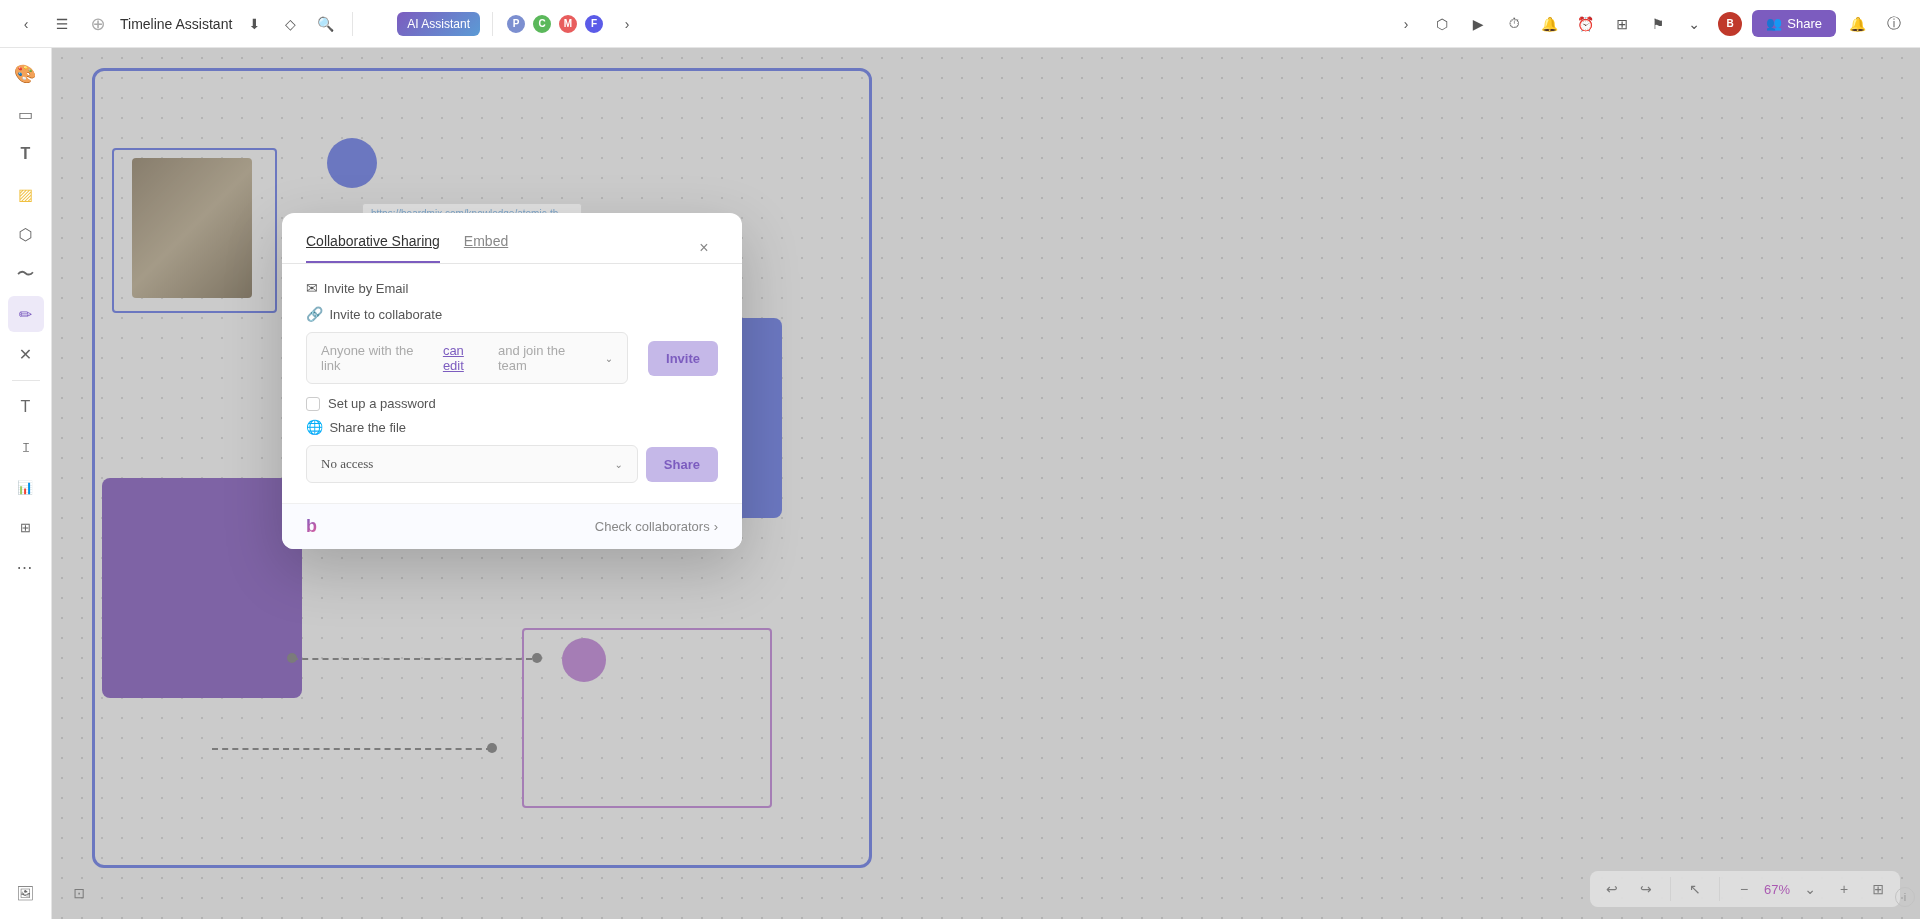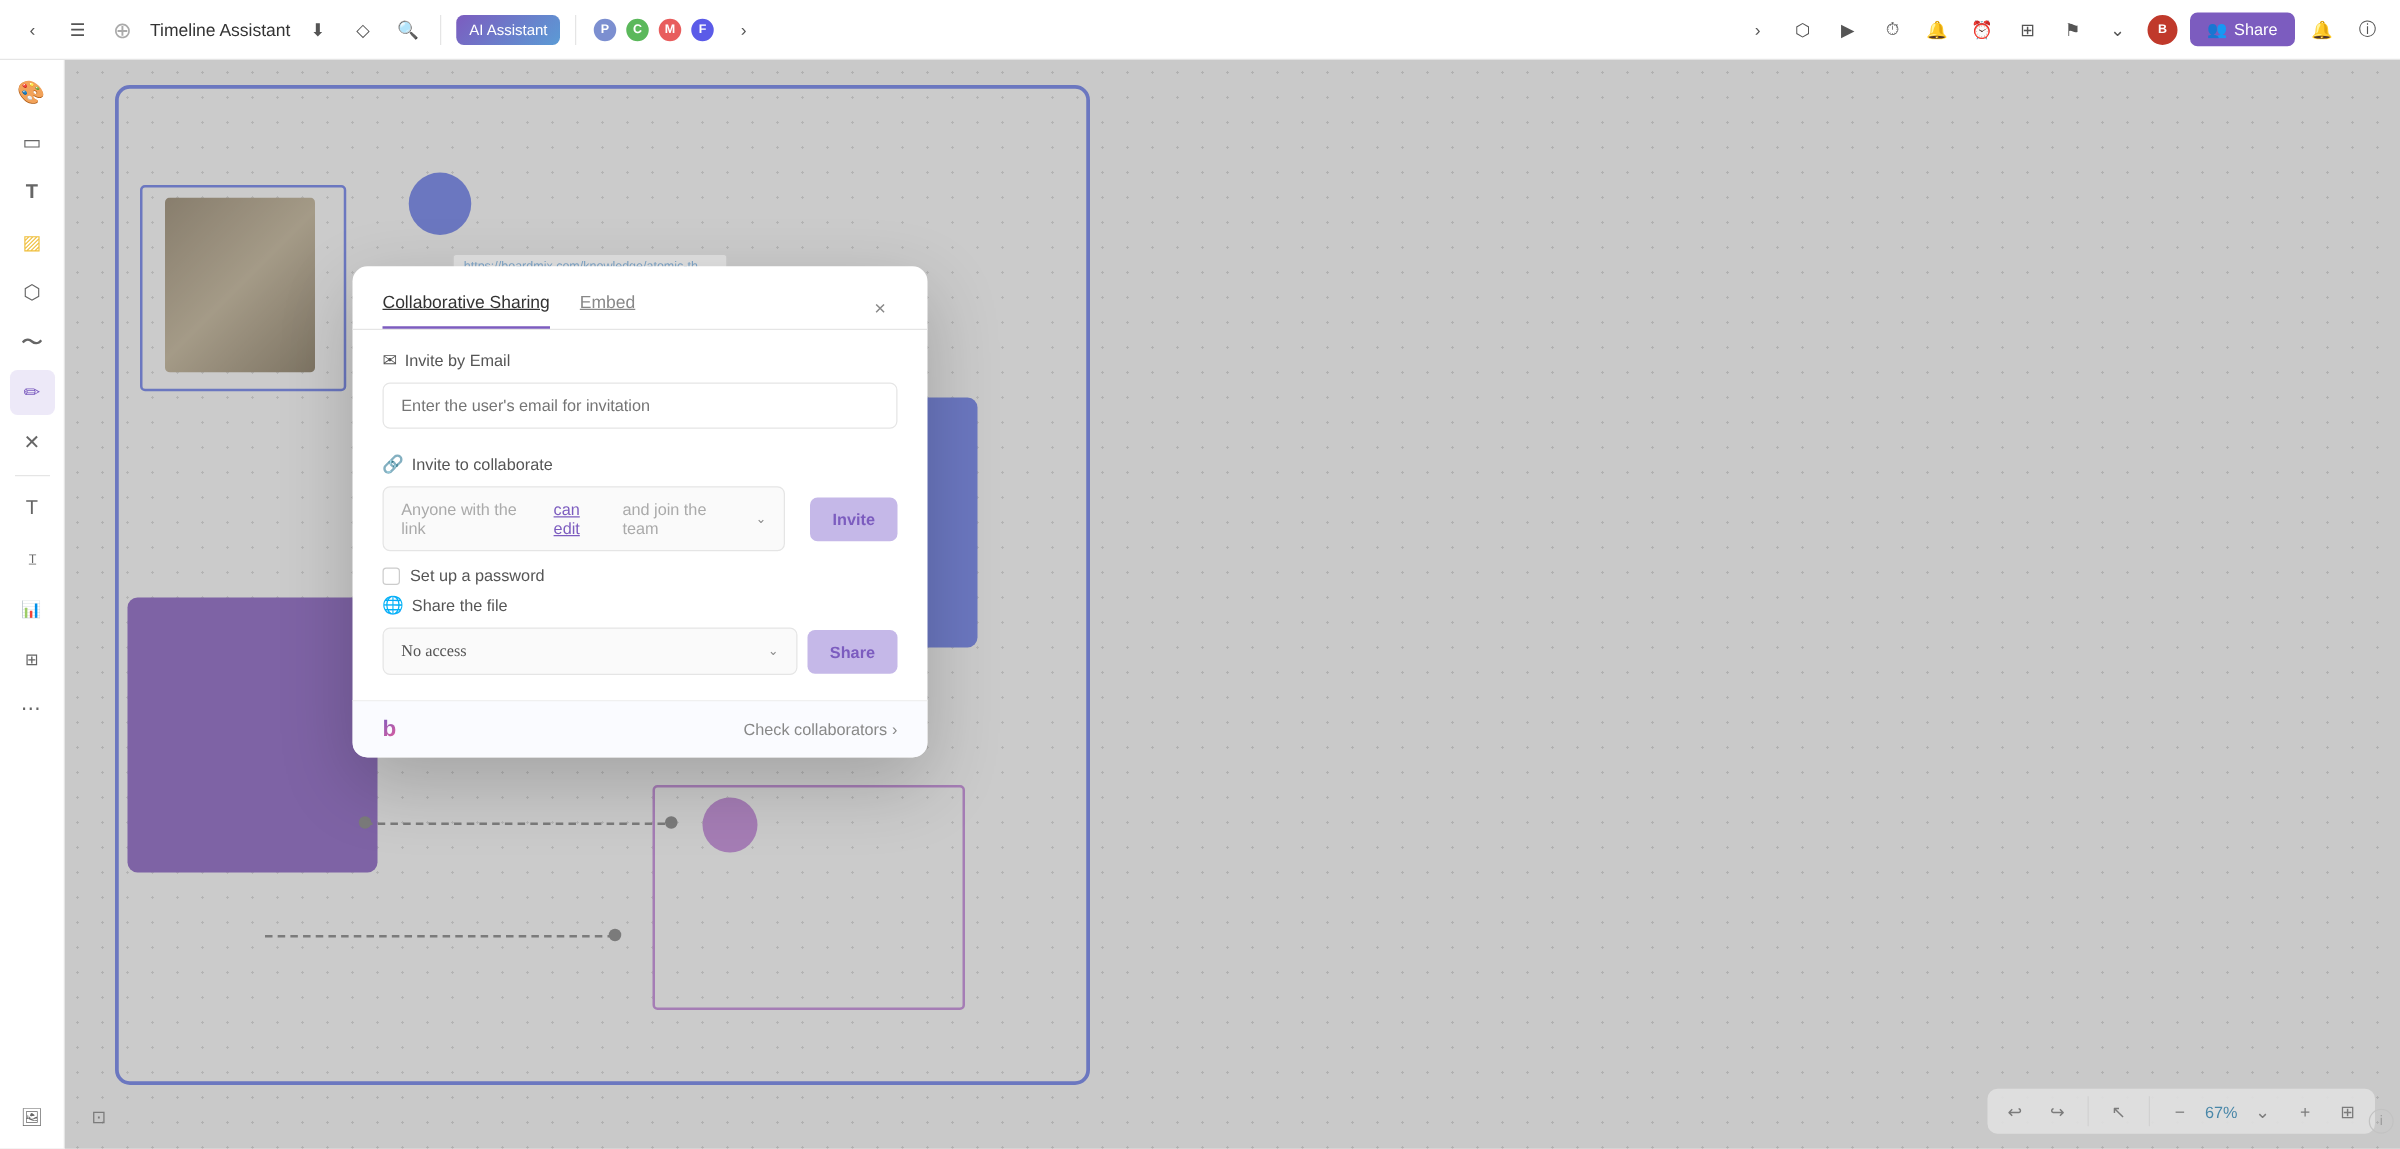--- a/index.html
+++ b/index.html
@@ -82,20 +82,21 @@
     }
     .ai-assistant-btn {
       background: linear-gradient(135deg, #7c5cbf, #5b9bd5);
       color: #fff;
       border: none;
       border-radius: 6px;
       padding: 5px 10px;
       font-size: 12px;
       font-weight: 500;
       cursor: pointer;
+      margin-left: 32px;
     }
     .separator {
       width: 1px;
       height: 24px;
       background: #e5e5e5;
       margin: 0 4px;
     }
 
     
     .left-sidebar {
@@ -655,21 +656,21 @@
   <div class="dot-bottom"></div>
 </div>
 
 <div class="bottom-toolbar" style="position:absolute;bottom:12px;right:20px;z-index:20;">
   <div class="bottom-icon">↩</div>
   <div class="bottom-icon">↪</div>
   <div class="separator"></div>
   <div class="bottom-icon">↖</div>
   <div class="separator"></div>
   <div class="bottom-icon">−</div>
-  <span style="font-size:13px;color:#0369a1;">67%</span>
+  <span style="font-size:13px;color:#a21caf;">67%</span>
   <div class="bottom-icon">⌄</div>
   <div class="bottom-icon">+</div>
   <div class="bottom-icon">⊞</div>
 </div>
 
 <div style="position:absolute;bottom:12px;left:65px;z-index:20;display:flex;align-items:center;gap:6px;">
   <div class="bottom-icon" style="font-size:14px;">⊡</div>
 </div>
 
 <div style="position:absolute;bottom:12px;right:5px;z-index:20;">
@@ -688,21 +689,20 @@
     </div>
     <div class="modal-divider"></div>
 
     <div class="modal-body">
       
       
       <div class="section-label">
         <span style="font-size:14px;">✉</span>
         <span>Invite by Email</span>
       </div>
-      <input class="email-input" type="email" placeholder="Enter the user's email for invitation" style="">
 
       
       <div class="section-label">
         <span style="font-size:14px;">🔗</span>
         <span>Invite to collaborate</span>
       </div>
       <div class="invite-row">
         <div class="invite-link-box">
           <span class="invite-link-text">Anyone with the link</span>
           &nbsp;

